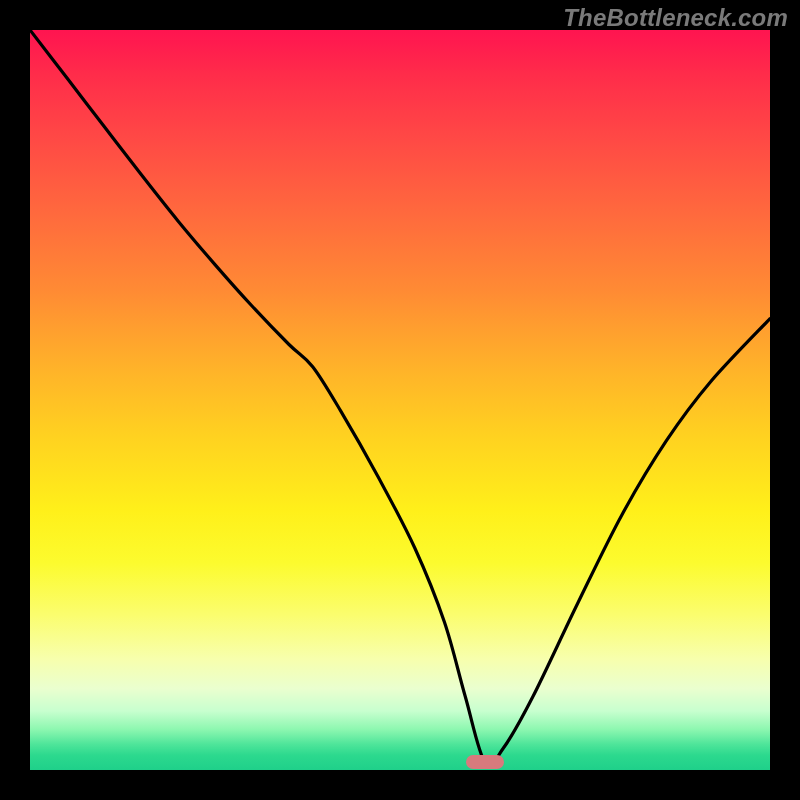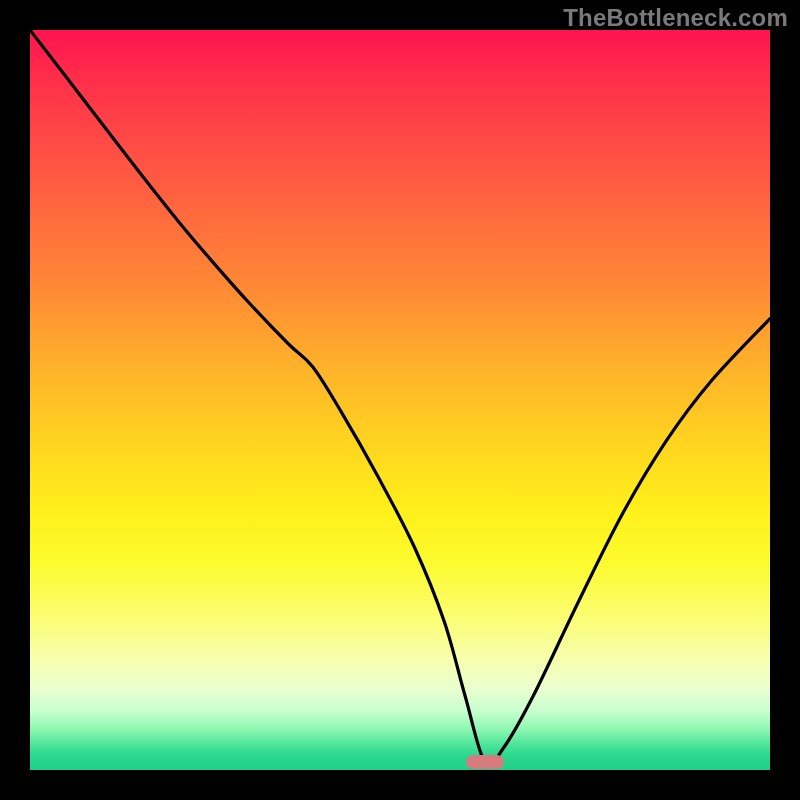--- a/index.html
+++ b/index.html
@@ -9,20 +9,21 @@
     height: 800px;
     background: #000;
     overflow: hidden;
     font-family: Arial, Helvetica, sans-serif;
   }
   .frame {
     position: relative;
     width: 800px;
     height: 800px;
     background: #000;
+    font-style: italic;
   }
   .watermark {
     position: absolute;
     top: 4px;
     right: 12px;
     color: #7a7a7a;
     font-size: 24px;
     font-weight: 600;
     letter-spacing: 0.2px;
     z-index: 20;

